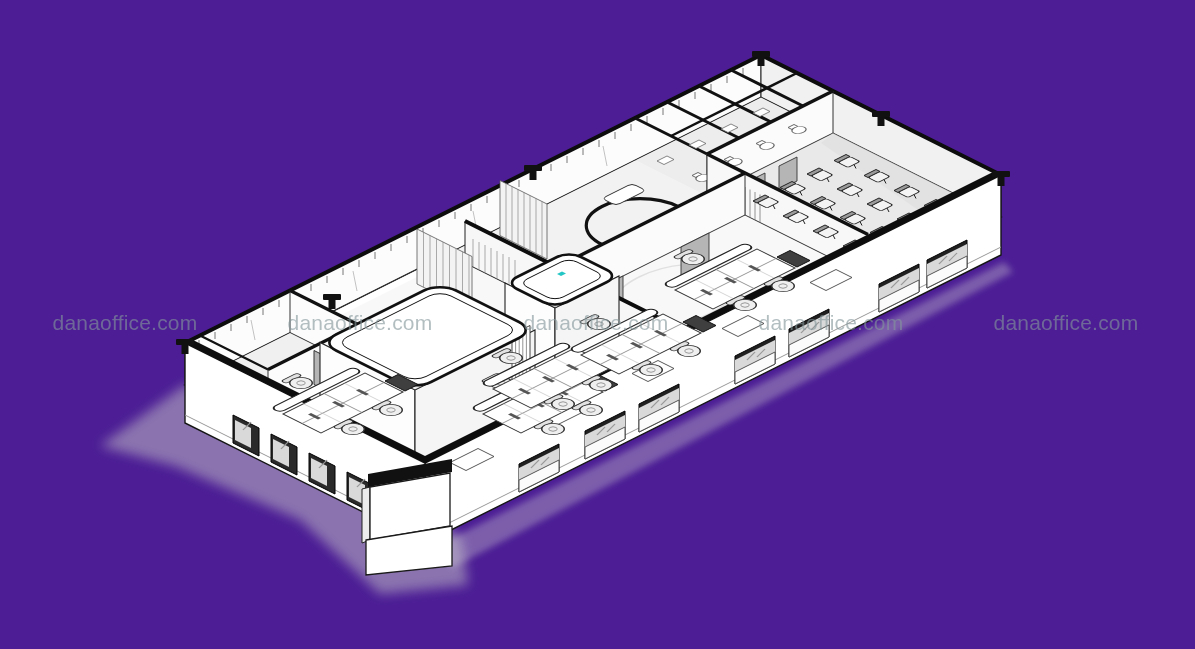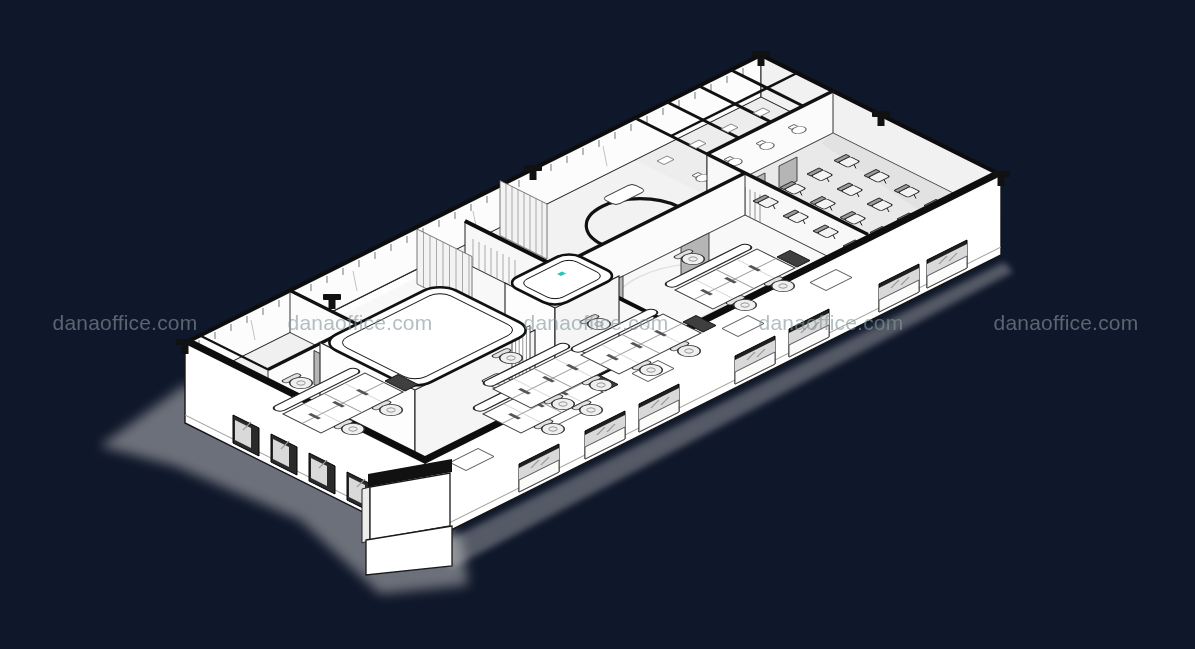--- a/index.html
+++ b/index.html
@@ -1,16 +1,16 @@
 <!DOCTYPE html>
 <html><head>
 <meta charset="utf-8">
 <style>
   html,body{margin:0;padding:0;background:#fff;}
-  .stage{position:relative;width:1195px;height:649px;background:#0f172a;overflow:hidden;
+  .stage{position:relative;width:1195px;height:649px;background:#4c1d95;overflow:hidden;
          font-family:"Liberation Sans",sans-serif;}
   .drawing{position:absolute;left:0;top:0;}
   #iso *{vector-effect:non-scaling-stroke;}
   .wm{position:absolute;top:311px;transform:translateX(-50%);
       font-size:21px;letter-spacing:.2px;color:#84979B;opacity:.62;white-space:nowrap;}
 </style>
 </head>
 <body>
 
 <div class="stage">

